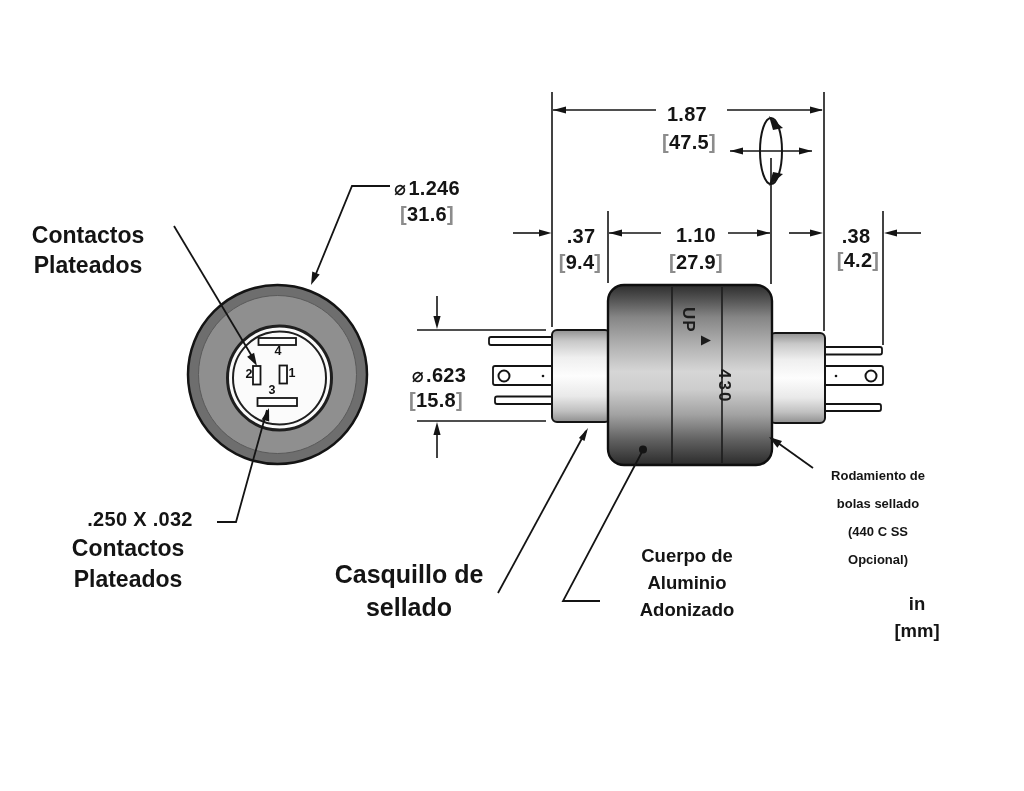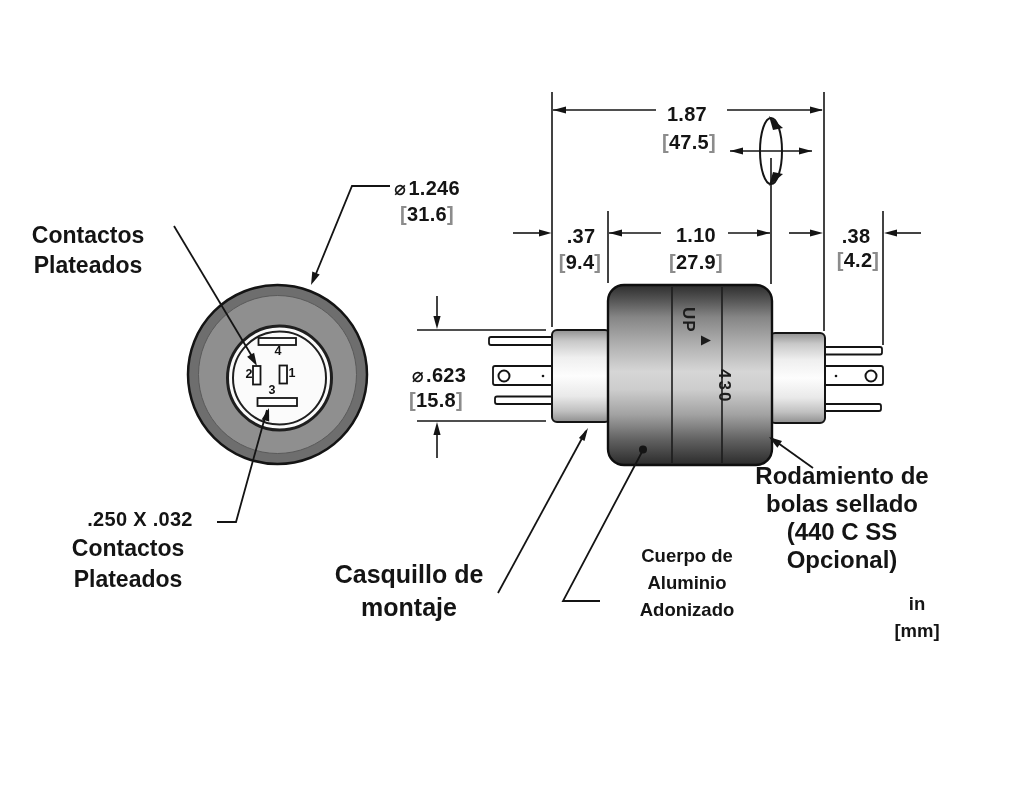--- a/index.html
+++ b/index.html
@@ -202,30 +202,30 @@
   </div>
 
   <div class="marking">
     <div class="l mk-model">430</div>
     <div class="l mk-arrow">▲</div>
     <div class="l mk-up">UP</div>
   </div>
 
   <div class="lbl" style="left:326px;top:558px;width:166px;font-size:25px;line-height:33px;">
     <div>Casquillo de</div>
-    <div>montaje</div>
+    <div>sellado</div>
   </div>
 
   <div class="lbl" style="left:618px;top:542px;width:138px;font-size:18.5px;line-height:27px;">
     <div>Cuerpo de</div>
     <div>Aluminio</div>
     <div>Adonizado</div>
   </div>
 
-  <div class="lbl" style="left:754px;top:462px;width:176px;font-size:24px;line-height:28px;">
+  <div class="lbl" style="left:790px;top:462px;width:176px;font-size:13px;line-height:28px;">
     <div>Rodamiento de</div>
     <div>bolas sellado</div>
     <div>(440 C SS</div>
     <div>Opcional)</div>
   </div>
 
   <div class="lbl" style="left:877px;top:590px;width:80px;font-size:18.5px;line-height:27px;">
     <div>in</div>
     <div>[mm]</div>
   </div>

